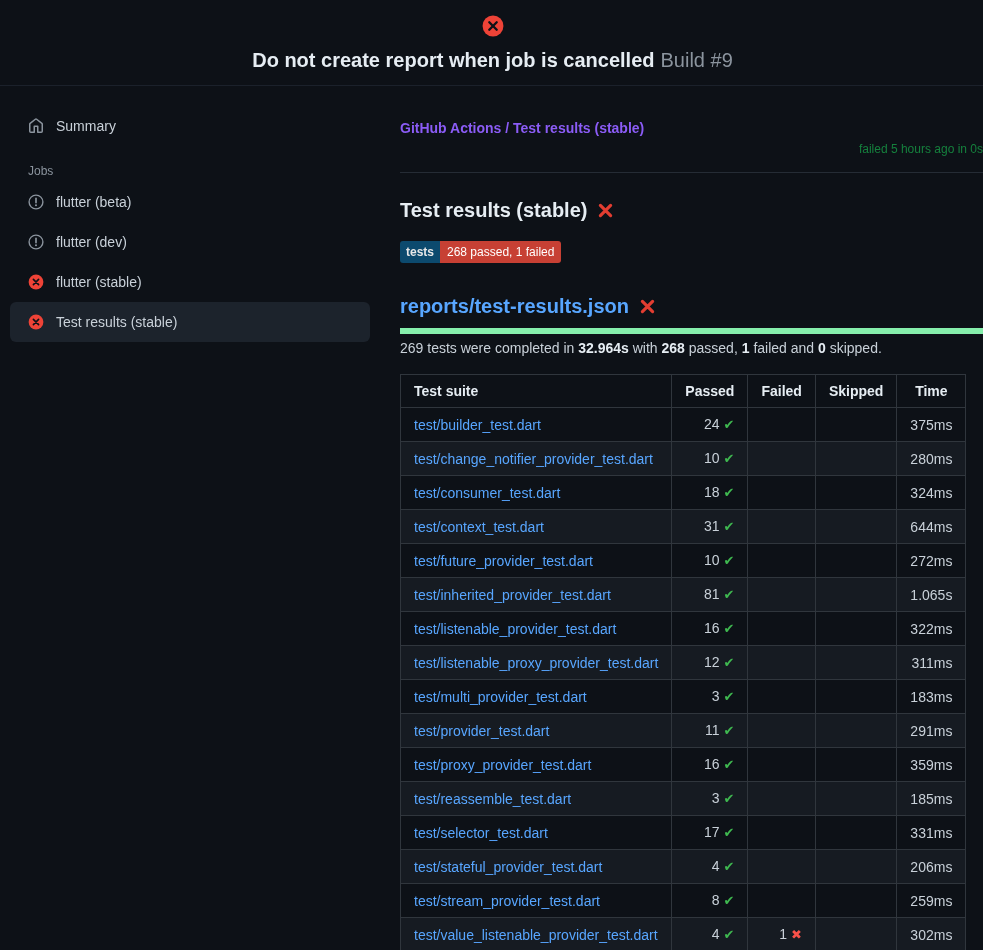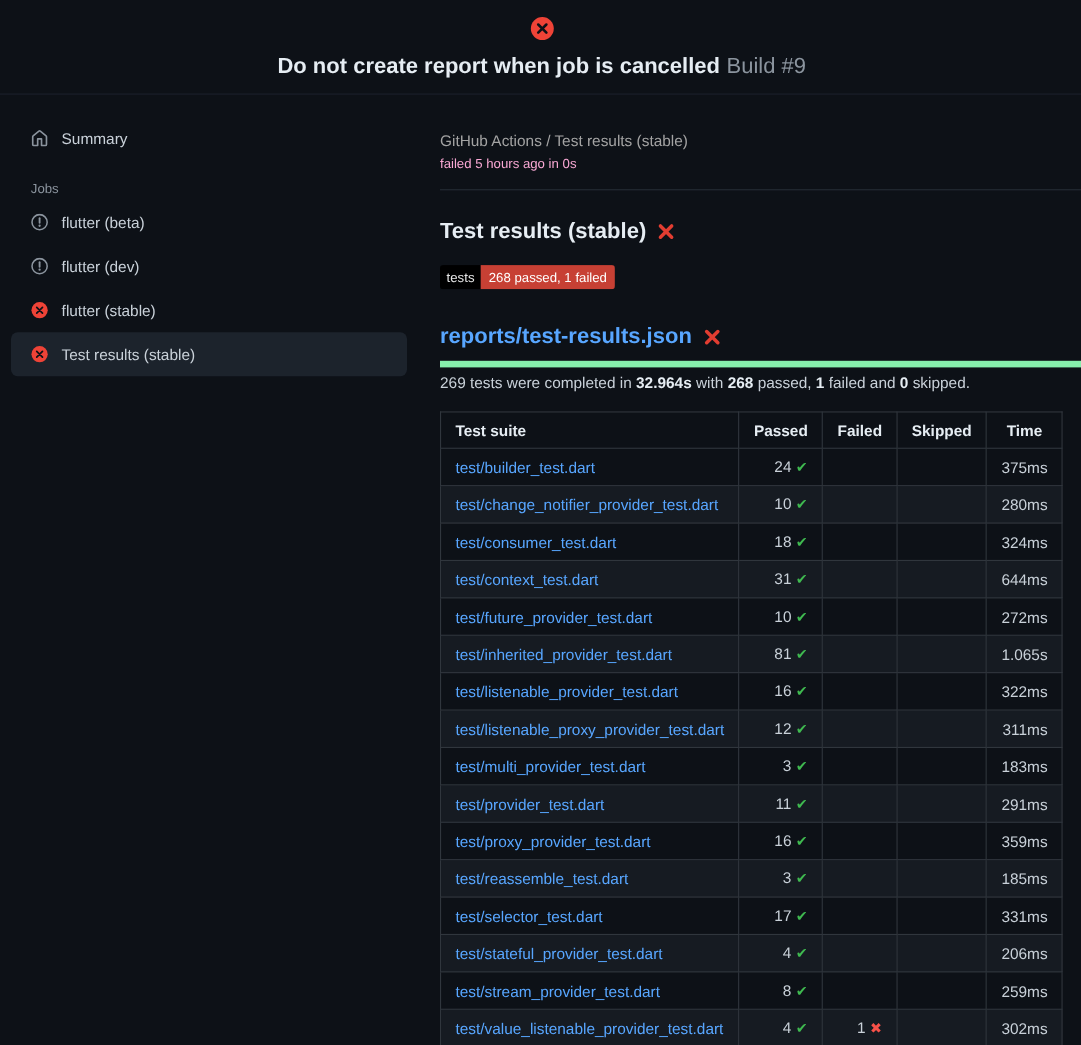--- a/index.html
+++ b/index.html
@@ -27,32 +27,32 @@
   .sidebar { width: 380px; flex: none; padding: 20px 10px 0 10px; }
   .side-item {
     display: flex; align-items: center; gap: 12px;
     padding: 10px 18px; border-radius: 6px;
     color: #c9d1d9; cursor: pointer; line-height: 20px;
   }
   .side-item.selected { background: #1c232c; }
   .jobs-label { font-size: 12px; color: #8b949e; margin: 18px 0 4px; padding-left: 18px; }
   
   .main { flex: 1; min-width: 0; padding: 34px 0 0 20px; }
-  .breadcrumb { font-weight: 400; color: #a3a3a3; font-size: 14px; }
-  .run-meta { font-size: 12px; color: #f9a8d4; margin-top: 6px; }
+  .breadcrumb { font-weight: 700; color: #8b5cf6; font-size: 14px; }
+  .run-meta { font-size: 12px; color: #15803d; margin-top: 6px; text-align: right; }
   .divider { height: 1px; background: #252c35; margin-top: 16px; }
   .section-head {
     margin-top: 26px; display: flex; align-items: center; gap: 10px;
     font-size: 20px; font-weight: 700; color: #e6edf3;
   }
   .badge {
     margin-top: 19px; display: inline-flex; align-items: stretch;
     font-size: 12px; border-radius: 3px; overflow: hidden; line-height: 14px;
   }
-  .badge-label { background: #000000; color: #e8e8e8; padding: 4px 6px; }
+  .badge-label { background: #0c4a6e; color: #e8e8e8; padding: 4px 6px; font-weight: bold; }
   .badge-value { background: #c74034; color: #ffffff; padding: 4px 7px; }
   .report-head {
     margin-top: 32px; padding-bottom: 10px;
     border-bottom: 6px solid #86efac;
     display: flex; align-items: center; gap: 10px;
     font-size: 20px; font-weight: 700;
   }
   .report-head a { color: #58a6ff; text-decoration: none; cursor: pointer; }
   .summary-line { margin-top: 4px; color: #c9d1d9; line-height: 20px; }
   .summary-line strong { color: #e6edf3; font-weight: 700; }

